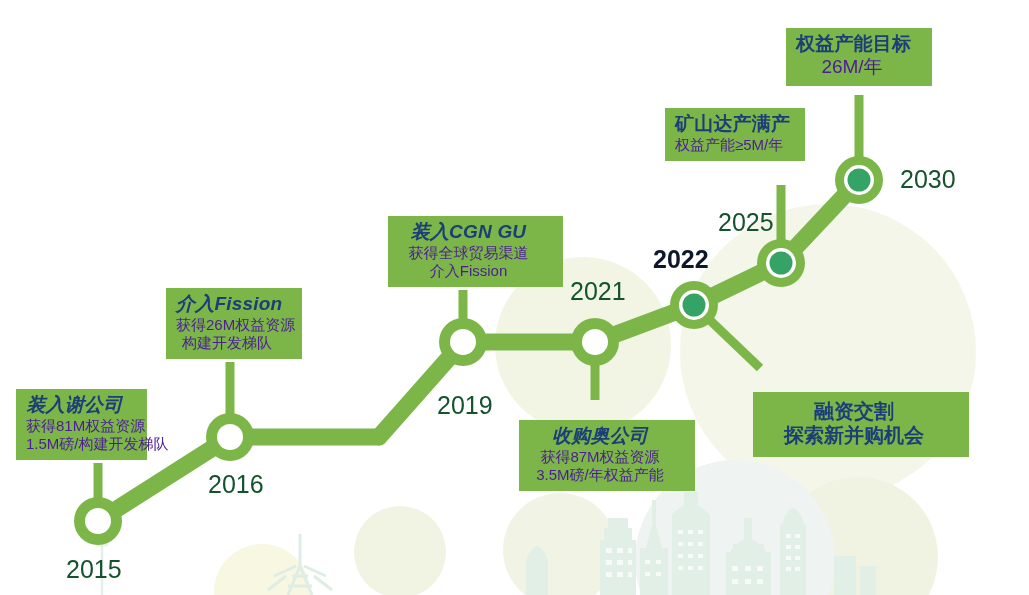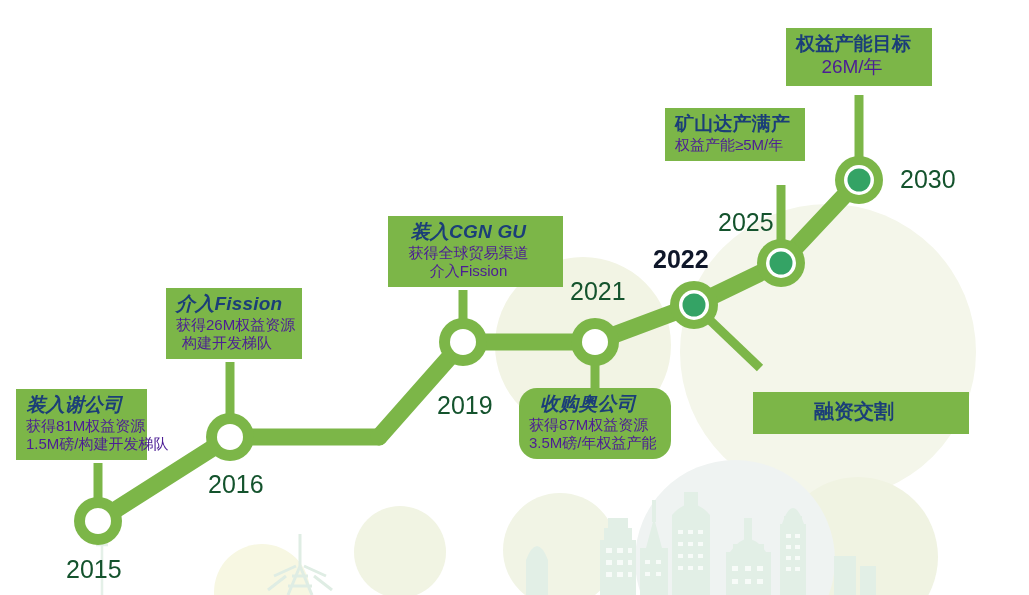--- a/index.html
+++ b/index.html
@@ -218,28 +218,29 @@
     <span class="c-line">获得26M权益资源</span>
     <span class="c-line">构建开发梯队</span>
   </div>
 
   <div class="callout" style="left:388px;top:216px;width:175px;">
     <span class="c-title">装入CGN GU</span>
     <span class="c-line">获得全球贸易渠道</span>
     <span class="c-line">介入Fission</span>
   </div>
 
-  <div class="callout" style="left:519px;top:388px;width:152px;border-radius:18px;">
+  <div class="callout" style="left:519px;top:420px;width:176px;">
     <span class="c-title">收购奥公司</span>
     <span class="c-line">获得87M权益资源</span>
     <span class="c-line">3.5M磅/年权益产能</span>
   </div>
 
   <div class="callout navy" style="left:753px;top:348px;width:216px;padding-top:8px;padding-bottom:10px;margin-top:44px;">
     <span class="c-line">融资交割</span>
+    <span class="c-line">探索新并购机会</span>
   </div>
 
   <div class="callout" style="left:665px;top:108px;width:140px;">
     <span class="c-title upright">矿山达产满产</span>
     <span class="c-line">权益产能≥5M/年</span>
   </div>
 
   <div class="callout" style="left:786px;top:28px;width:146px;">
     <span class="c-title upright">权益产能目标</span>
     <span class="c-line" style="font-size:19px;">26M/年</span>

